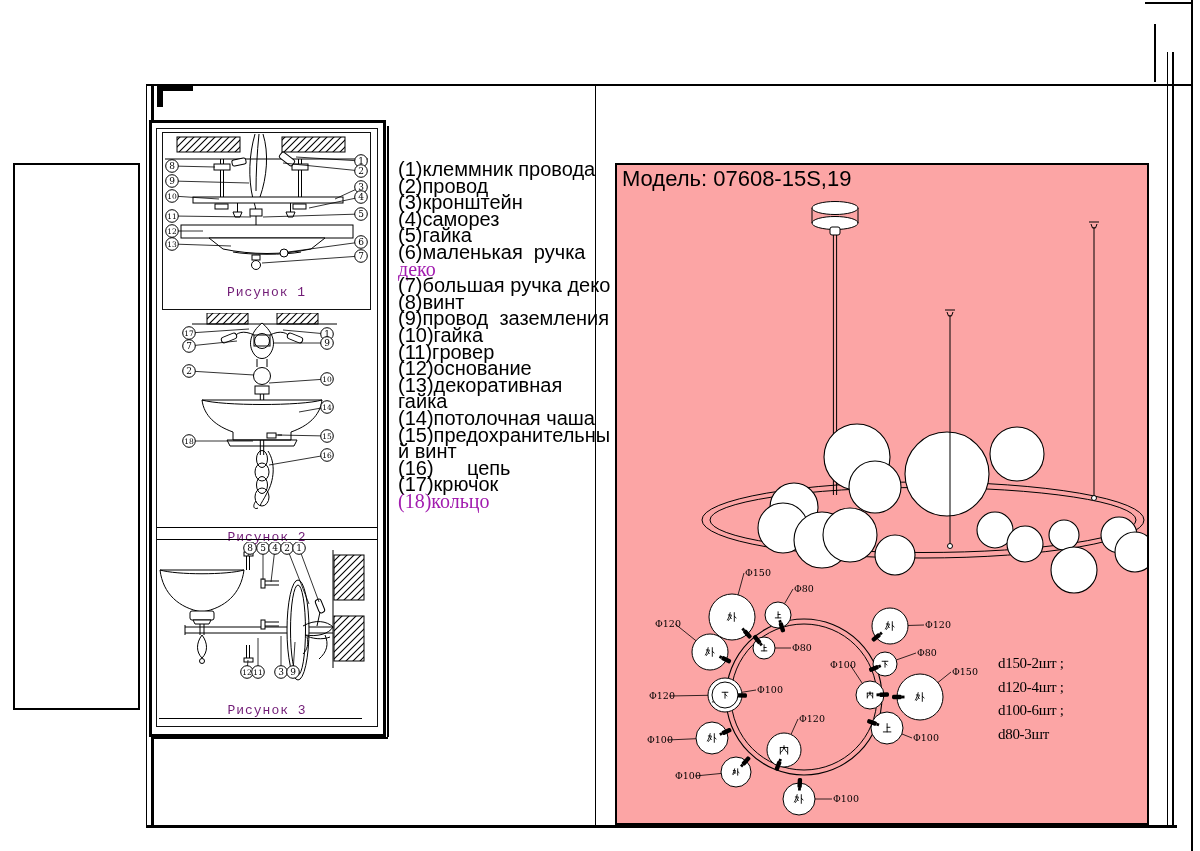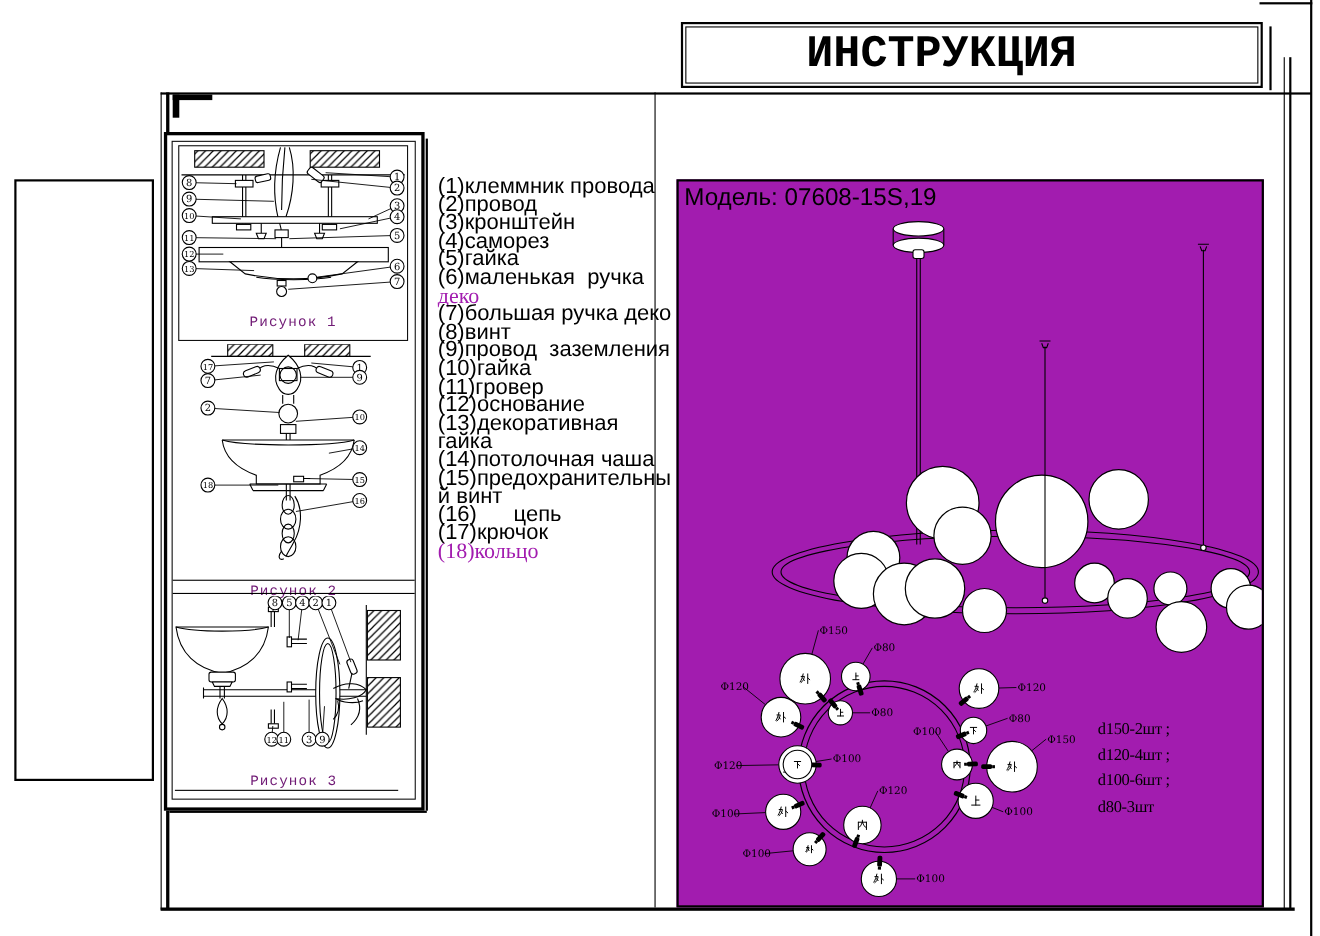--- a/index.html
+++ b/index.html
@@ -27,46 +27,41 @@
   .fig-caption{position:absolute;width:100%;text-align:center;
                font-family:"Liberation Mono","DejaVu Sans Mono",monospace;
                font-size:13px;letter-spacing:1px;color:#701a75;}
   .rule{position:absolute;left:0;height:1px;background:#000;}
   
   .parts{position:absolute;left:398px;top:161px;width:205px;
          font-size:20px;line-height:16.6px;white-space:pre;}
   .pl-serif{font-family:"Liberation Serif","DejaVu Serif",serif;color:#a21caf;}
   
   .model-box{position:absolute;left:615px;top:163px;width:534px;height:662px;
-             border:2px solid #000;box-sizing:border-box;background:#a21caf;}
+             border:2px solid #000;box-sizing:border-box;background:#fca5a5;}
   .model-label{position:absolute;left:5px;top:1px;font-size:22px;letter-spacing:0px;}
   .model-svg{position:absolute;left:0;top:0;}
   .quantities{position:absolute;left:381px;top:487px;
               font-family:"Liberation Serif","DejaVu Serif",serif;
               font-size:15px;letter-spacing:-0.3px;line-height:23.5px;white-space:pre;}
   
   .corner-g-h{position:absolute;left:157px;top:86px;width:36px;height:5px;background:#000;}
   .corner-g-v{position:absolute;left:157px;top:86px;width:6px;height:21px;background:#000;}
   
   .k{stroke:#000;fill:none;stroke-width:1;}
   .wf{stroke:#000;fill:#fff;stroke-width:1;}
 </style>
 </head>
 <body>
 
 <div class="page">
 
   <div class="vline" style="left:1191px;top:0;width:2px;height:851px;"></div>
   <div class="hline" style="left:1145px;top:2px;width:48px;height:2px;"></div>
 
-  <div class="title-box">
-    <div class="title-inner">
-      <span class="title-text">ИНСТРУКЦИЯ</span>
-    </div>
-  </div>
   <div class="vline" style="left:1154px;top:24px;width:2px;height:58px;"></div>
 
   <div class="hline" style="left:146px;top:84px;width:1046px;height:2px;"></div>
   <div class="vline" style="left:146px;top:84px;width:1px;height:743px;"></div>
   <div class="vline" style="left:151px;top:84px;width:3px;height:743px;"></div>
   <div class="hline" style="left:146px;top:825px;width:1031px;height:3px;"></div>
   <div class="vline" style="left:1167px;top:52px;width:1px;height:775px;"></div>
   <div class="vline" style="left:1172px;top:52px;width:2px;height:775px;"></div>
   <div class="vline" style="left:595px;top:84px;width:1px;height:741px;"></div>
   <div class="corner-g-h"></div>

